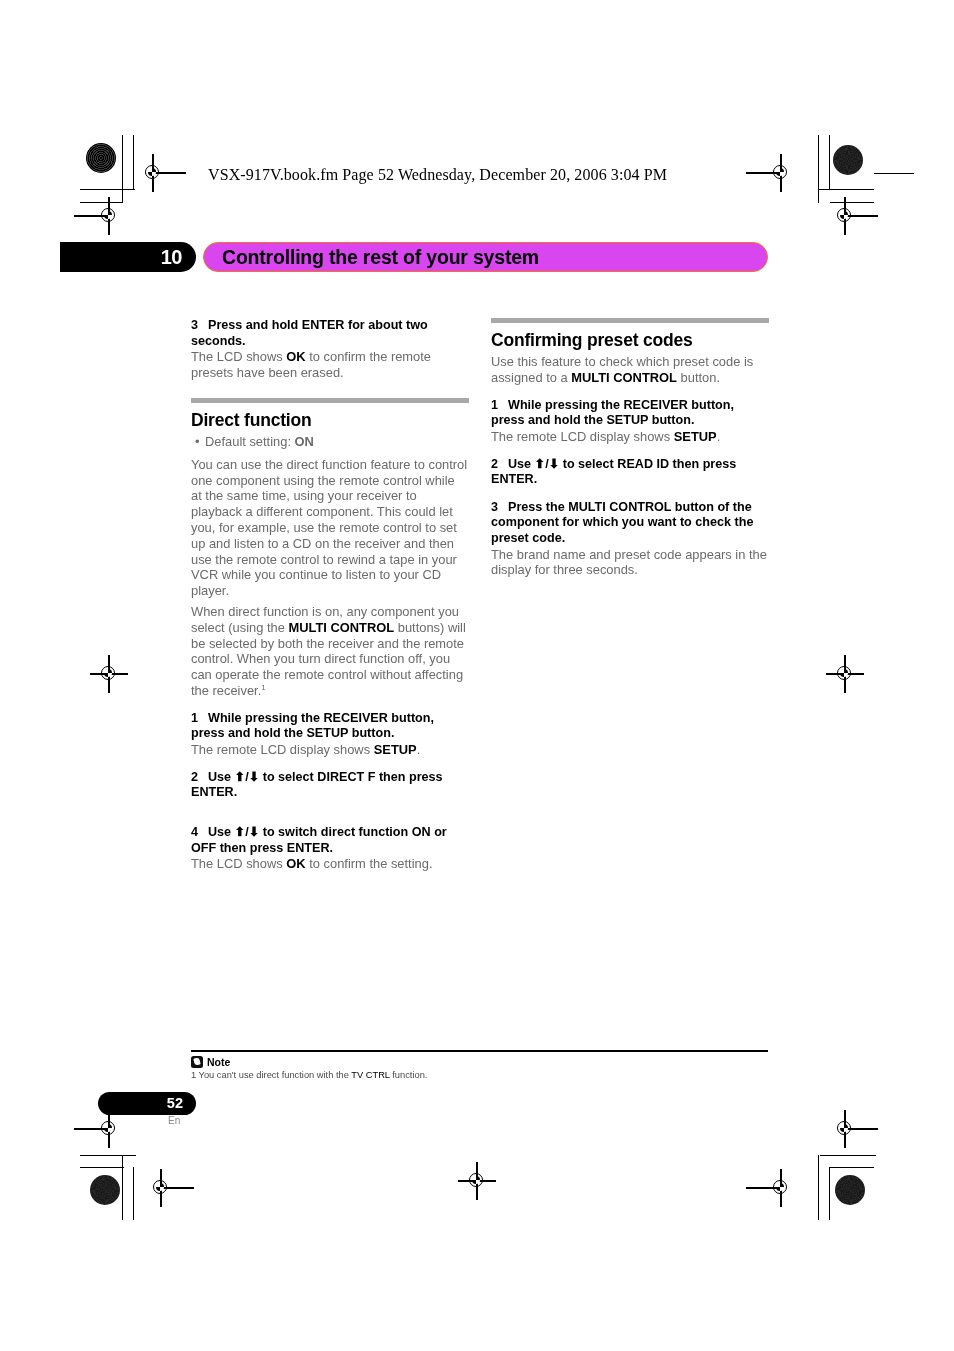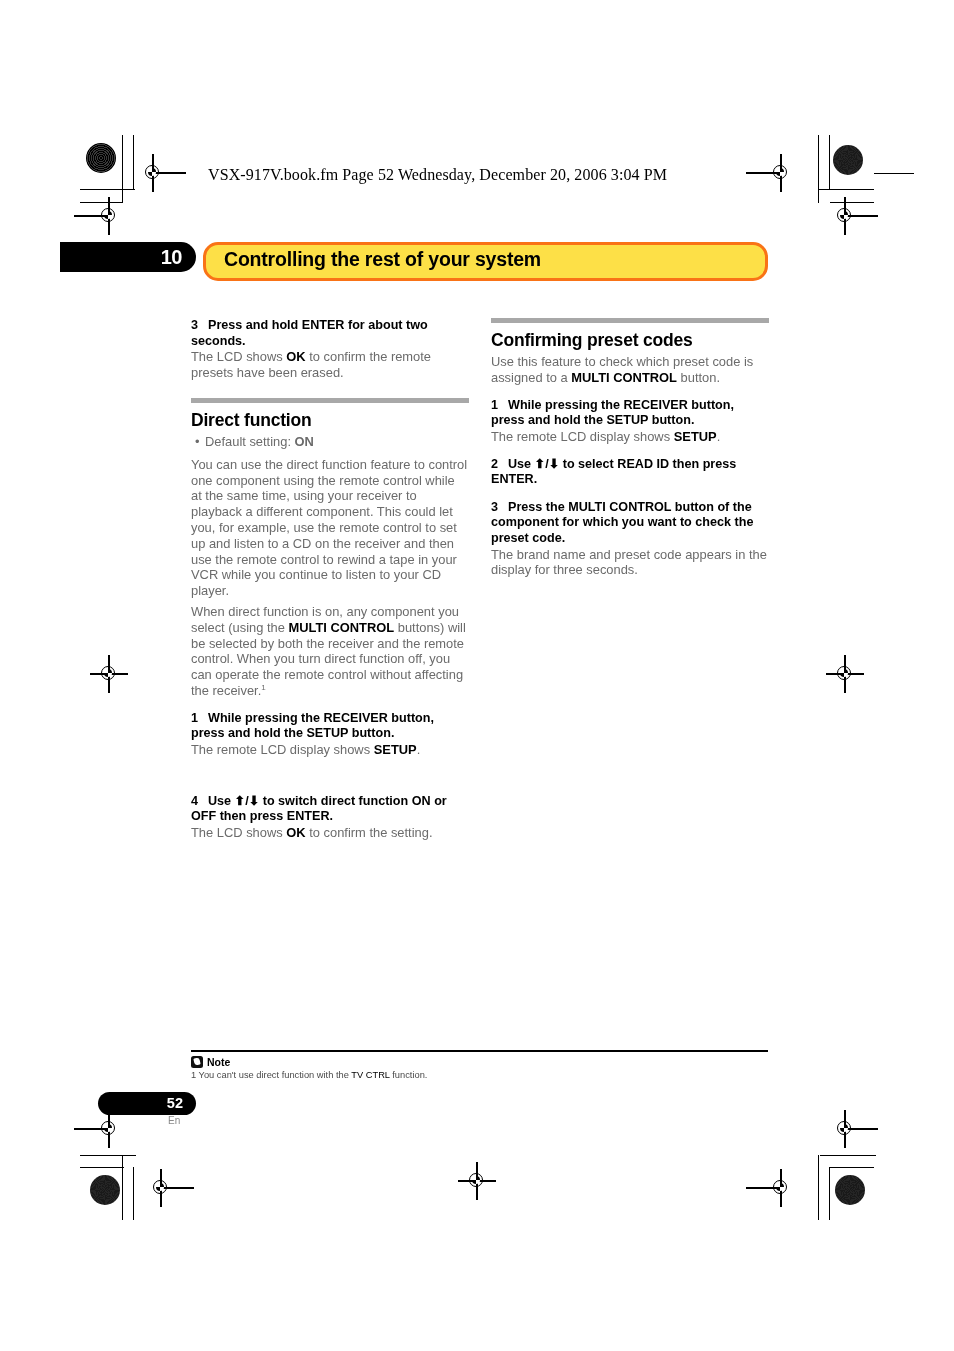--- a/index.html
+++ b/index.html
@@ -49,23 +49,23 @@
   
   .chapter-pill{
     position:absolute;left:60px;top:242px;width:136px;height:30px;
     background:#000;border-radius:0 15px 15px 0;
   }
   .chapter-num{
     position:absolute;right:14px;top:0;height:30px;line-height:30px;
     color:#fff;font-size:20px;font-weight:bold;letter-spacing:-.5px;
   }
   .title-pill{
-    position:absolute;left:203px;top:242px;width:565px;height:39px;
-    border:3px solid #f97316;border-radius:15px;box-sizing:border-box;
-    background:#fde047;
+    position:absolute;left:203px;top:242px;width:565px;height:30px;
+    border:1px solid #f97316;border-radius:15px;box-sizing:border-box;
+    background:#d946ef;
   }
   .title-text{
     position:absolute;left:18px;top:0;height:30px;line-height:29px;
     font-size:19.5px;font-weight:bold;color:#000;letter-spacing:-.2px;
     white-space:nowrap;
   }
 
   
   .col{position:absolute;top:318px;width:278px;}
   .col-left{left:191px;}
@@ -278,20 +278,23 @@
 
   <p class="step">
     <span class="n">1</span><span>While pressing the RECEIVER button, press and hold the SETUP button.</span>
   </p>
   <p class="body">
     <span>The remote LCD display shows </span><b>SETUP</b><span>.</span>
   </p>
 
   <div class="gap-m"></div>
 
+  <p class="step">
+    <span class="n">2</span><span>Use </span><span class="arrows">⬆/⬇</span><span> to select DIRECT F then press ENTER.</span>
+  </p>
 
   <div class="gap-m"></div>
 
 
   <div class="gap-m"></div>
 
   <p class="step">
     <span class="n">4</span><span>Use </span><span class="arrows">⬆/⬇</span><span> to switch direct function ON or OFF then press ENTER.</span>
   </p>
   <p class="body">

